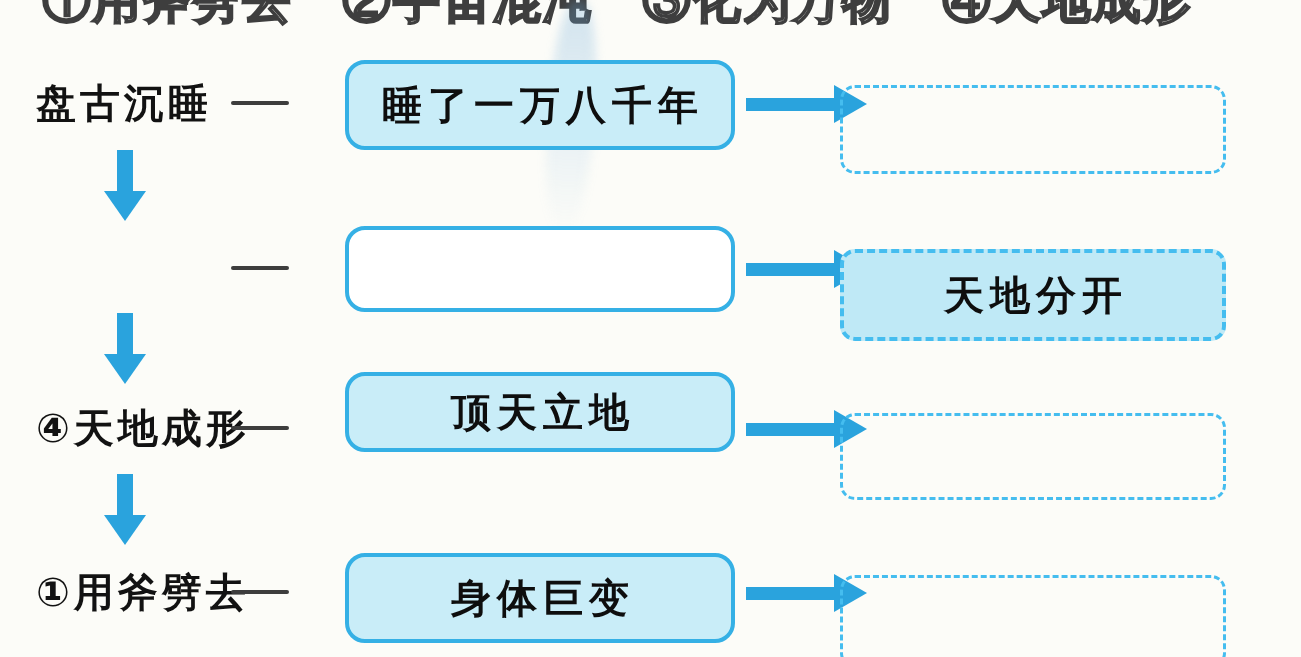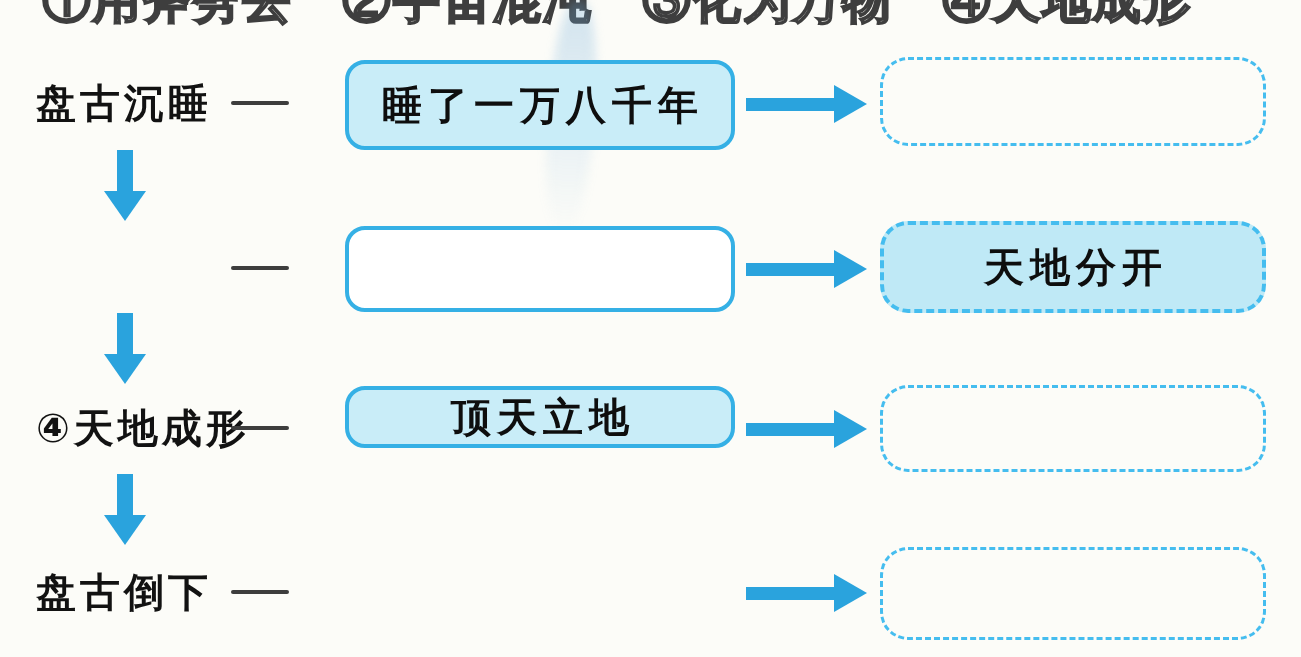--- a/index.html
+++ b/index.html
@@ -62,26 +62,27 @@
     position:absolute; left:345px;
     width:390px;
     border:4px solid #35b0e5;
     border-radius:20px;
     display:flex; align-items:center; justify-content:center;
   }
   .mid-box.filled { background:#c9edf8; }
   .mid-box.blank  { background:#ffffff; }
 
   .right-box {
-    position:absolute; left:880px;
+    position:absolute; left:840px;
     width:386px;
     border:3px dashed #45bdef;
-    border-radius:28px;
+    border-radius:15px;
     display:flex; align-items:center; justify-content:center;
     background:transparent;
+    margin-top:28px;
   }
   .right-box.filled { background:#bfe9f6; border-width:4px; }
 
   .box-text {
     font-size:40px;
     font-weight:bold;
     color:#0e0e0e;
     letter-spacing:6px;
     white-space:nowrap;
     text-indent:6px; 
@@ -131,38 +132,41 @@
     <span class="box-text">天地分开</span>
   </div>
 
   <svg class="down-arrow" style="top:313px" width="46" height="72" viewBox="0 0 46 72">
     <rect x="15" y="0" width="16" height="43" fill="#2aa3dd"></rect>
     <polygon points="2,41 44,41 23,71" fill="#2aa3dd"></polygon>
   </svg>
 
   <div class="row-label" style="top:406px">④天地成形</div>
   <div class="connector" style="top:426px"></div>
-  <div class="mid-box filled" style="top:386px;height:62px">
+  <div class="mid-box filled" style="top:372px;height:80px">
     <span class="box-text">顶天立地</span>
   </div>
   <svg class="right-arrow" style="top:409px" width="122" height="40" viewBox="0 0 122 40">
     <rect x="0" y="14" width="90" height="13" fill="#2aa3dd"></rect>
     <polygon points="88,1 121,20 88,39" fill="#2aa3dd"></polygon>
   </svg>
   <div class="right-box" style="top:385px;height:87px">
     <span class="box-text"></span>
   </div>
 
   <svg class="down-arrow" style="top:474px" width="46" height="72" viewBox="0 0 46 72">
     <rect x="15" y="0" width="16" height="43" fill="#2aa3dd"></rect>
     <polygon points="2,41 44,41 23,71" fill="#2aa3dd"></polygon>
   </svg>
 
-  <div class="row-label" style="top:570px">盘古倒下</div>
+  <div class="row-label" style="top:570px">①用斧劈去</div>
   <div class="connector" style="top:590px"></div>
+  <div class="mid-box filled" style="top:553px;height:90px">
+    <span class="box-text">身体巨变</span>
+  </div>
   <svg class="right-arrow" style="top:573px" width="122" height="40" viewBox="0 0 122 40">
     <rect x="0" y="14" width="90" height="13" fill="#2aa3dd"></rect>
     <polygon points="88,1 121,20 88,39" fill="#2aa3dd"></polygon>
   </svg>
   <div class="right-box" style="top:547px;height:93px">
     <span class="box-text"></span>
   </div>
 
 </div>
 

